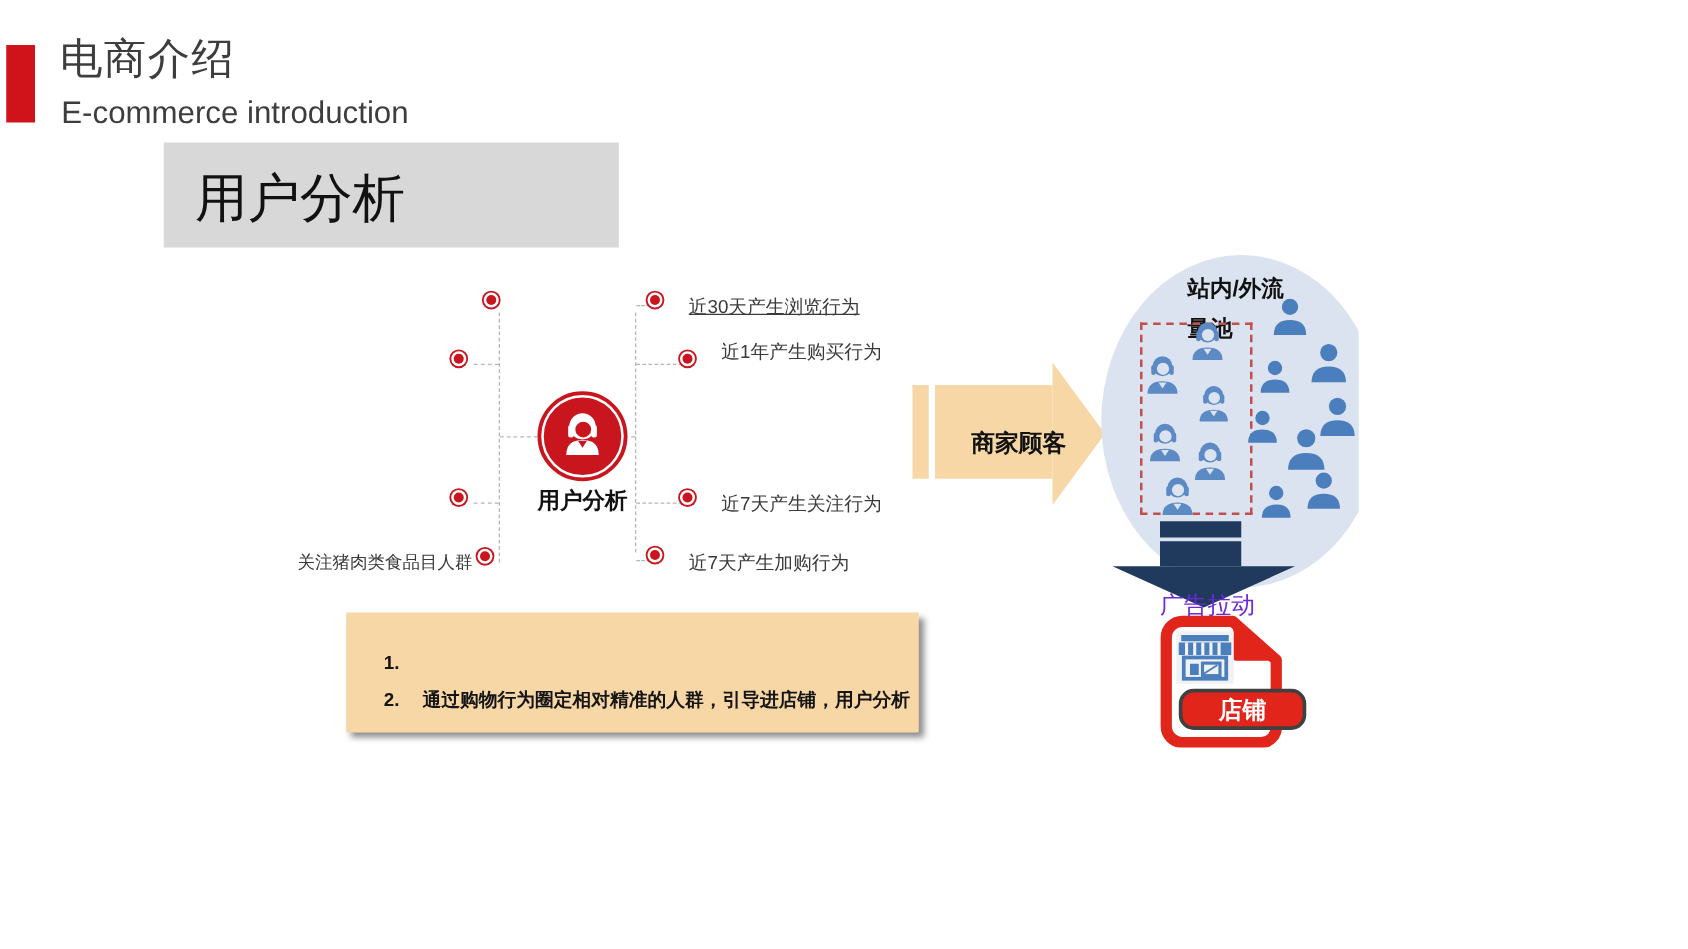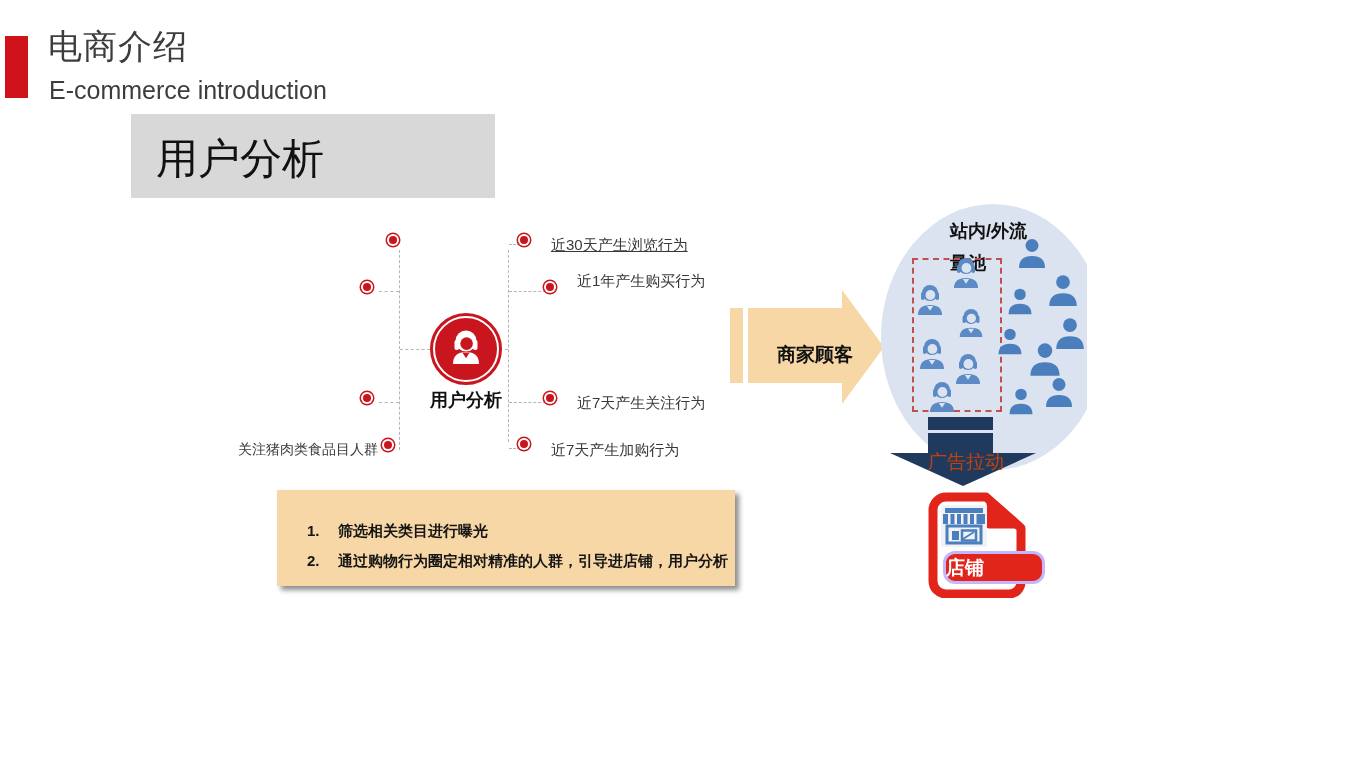--- a/index.html
+++ b/index.html
@@ -40,27 +40,27 @@
   .pool{left:881px;top:204px;width:224px;height:266px;border-radius:50%;background:#dbe3f0;}
   .pool-title{left:950px;top:215px;width:92px;font-size:18px;font-weight:bold;color:#111;line-height:32px;}
   .segment-box{left:912px;top:258px;width:90px;height:154px;border:2px dashed #c0504d;box-sizing:border-box;}
   .people-layer{left:0;top:0;width:1350px;height:759px;pointer-events:none;}
 
   
   .navy-bar1{left:928px;top:417px;width:65px;height:13px;background:#1f3a5c;}
   .navy-bar2{left:928px;top:433px;width:65px;height:20px;background:#1f3a5c;}
   .navy-head{left:890px;top:453px;width:0;height:0;border-left:73px solid transparent;
              border-right:73px solid transparent;border-top:33px solid #1f3a5c;}
-  .navy-label{left:926px;top:449px;width:80px;text-align:center;font-size:19px;color:#c2410c;
+  .navy-label{left:926px;top:471px;width:80px;text-align:center;font-size:19px;color:#6d28d9;
               white-space:nowrap;z-index:5;}
 
   
   .shop-doc{left:928px;top:492px;width:98px;height:106px;}
-  .shop-pill{left:943px;top:551px;width:102px;height:33px;background:#e1251b;border:3px solid #c4b5fd;
-             border-radius:12px;box-sizing:border-box;z-index:6;display:flex;align-items:center;}
+  .shop-pill{left:943px;top:551px;width:102px;height:33px;background:#e1251b;border:3px solid #404040;
+             border-radius:12px;box-sizing:border-box;z-index:6;display:flex;align-items:center;justify-content:center;}
   .shop-pill span{font-size:19px;font-weight:bold;color:#fff;}
 
   
   .note-box{left:277px;top:490px;width:458px;height:96px;background:#f7d7a6;
             box-shadow:4px 4px 5px rgba(0,0,0,.45);padding:26px 0 0 30px;box-sizing:border-box;}
   .note-row{display:flex;gap:13px;font-size:15px;font-weight:bold;color:#151515;line-height:30px;}
   .note-row .num{width:18px;}
 
   .z1{z-index:1}.z2{z-index:2}.z3{z-index:3}.z4{z-index:4}
 </style>
@@ -181,21 +181,20 @@
       </g>
     </svg>
   </div>
   <div class="abs shop-pill">
     <span>店铺</span>
   </div>
 
   <div class="abs note-box">
     <div class="note-row">
       <span class="num">1.</span>
-      <span>筛选相关类目进行曝光</span>
     </div>
     <div class="note-row">
       <span class="num">2.</span>
       <span>通过购物行为圈定相对精准的人群，引导进店铺，用户分析</span>
     </div>
   </div>
 
 </div>
 
 </body></html>

